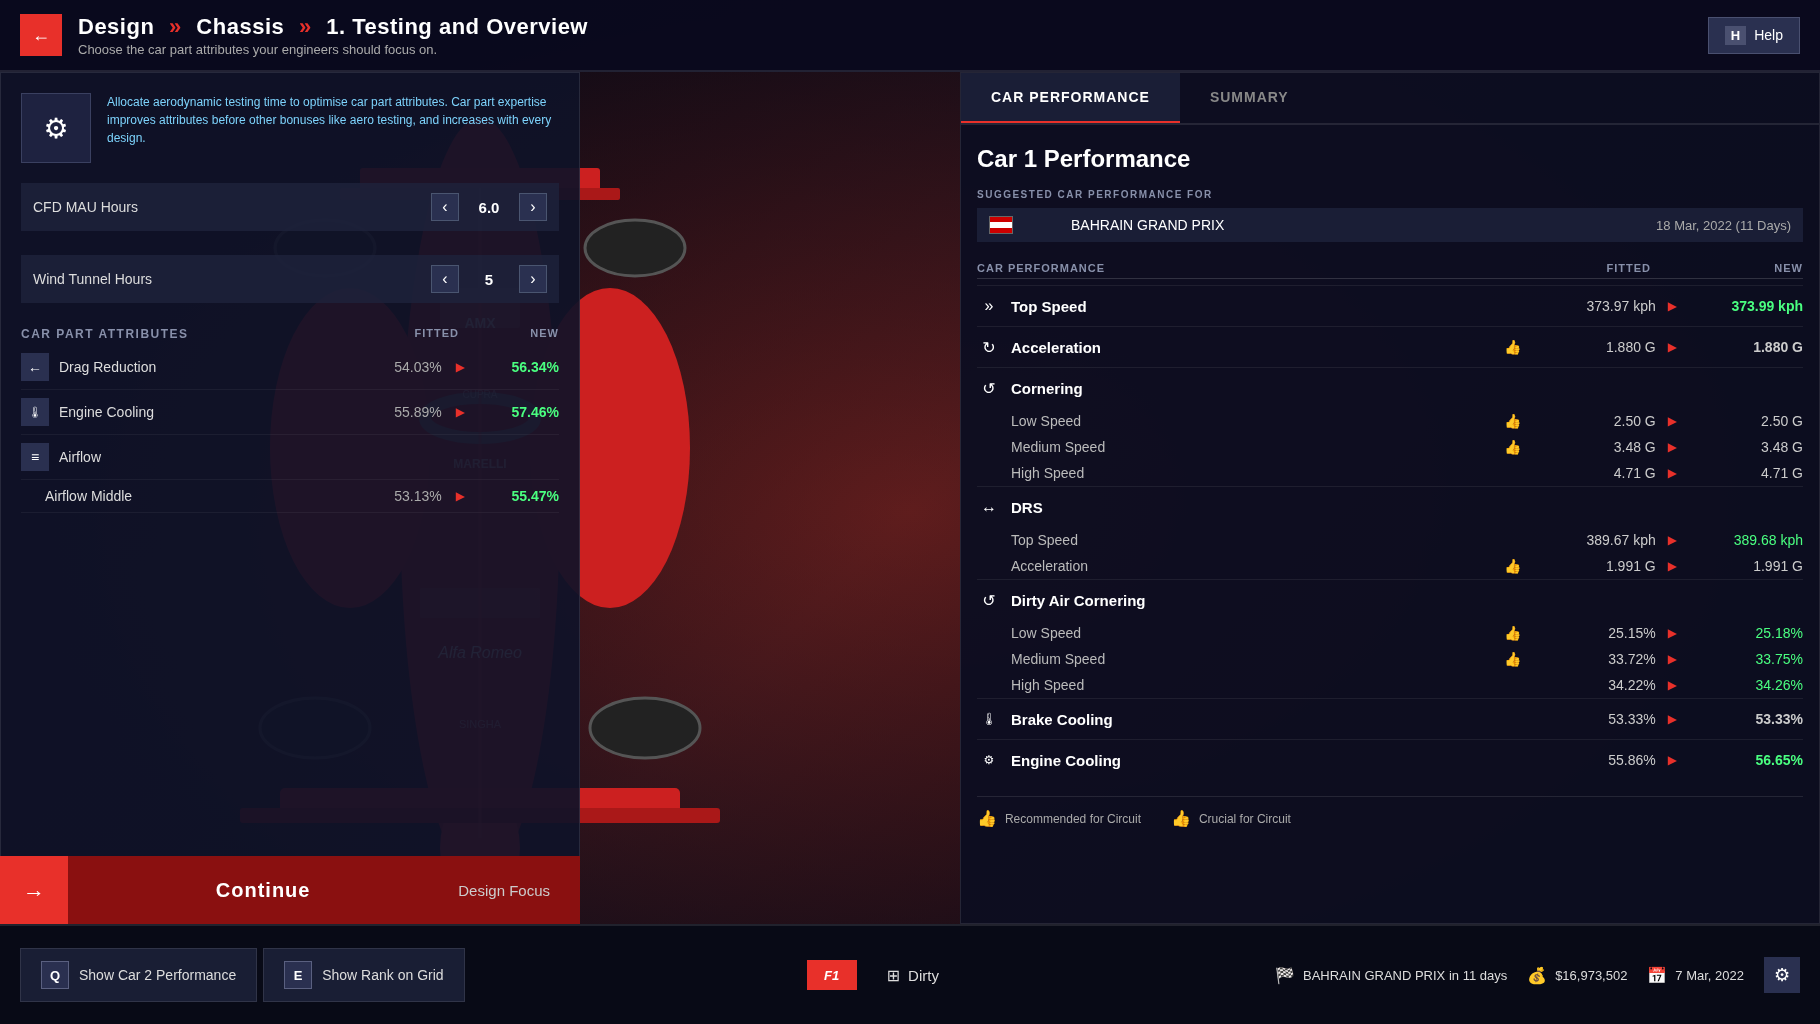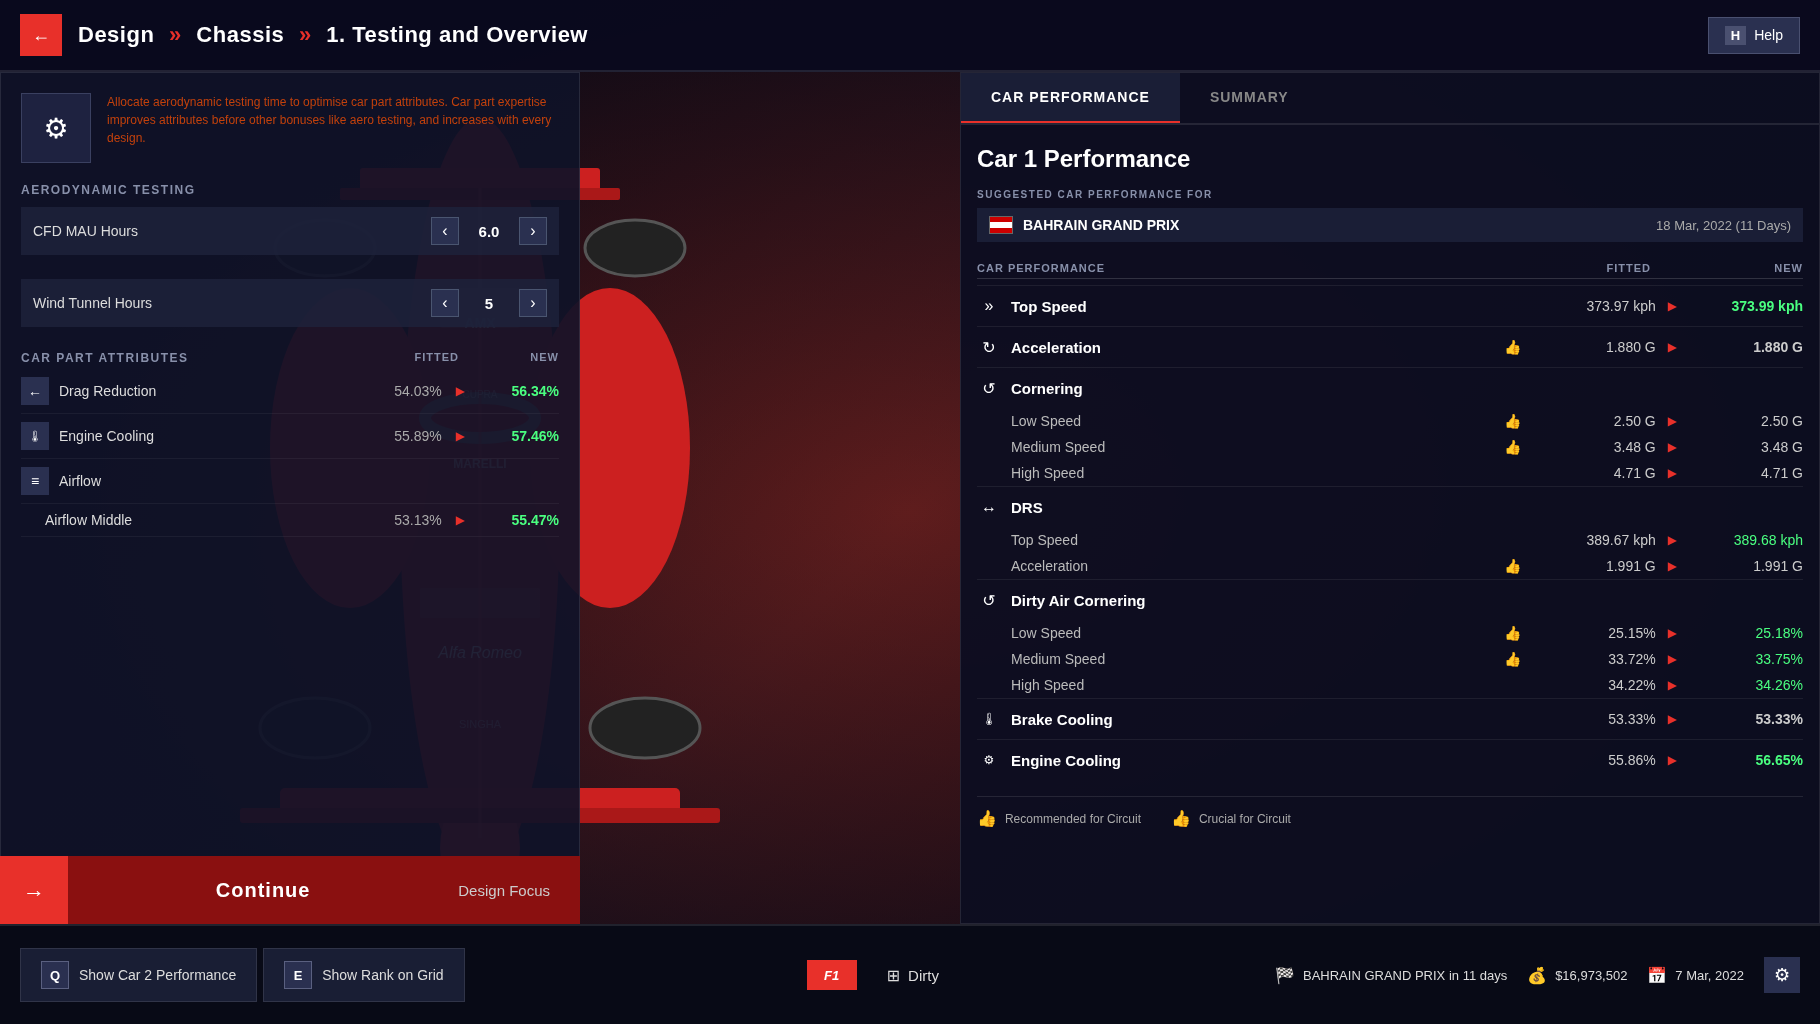--- a/index.html
+++ b/index.html
@@ -109,21 +109,21 @@
       flex-shrink: 0;
       font-size: 28px;
     }
     .chassis-title {
       font-size: 20px;
       font-weight: bold;
       margin-bottom: 8px;
     }
     .chassis-desc {
       font-size: 12px;
-      color: #c2410c;
+      color: #7dd3fc;
       line-height: 1.5;
     }
 
     .section-header {
       font-size: 12px;
       font-weight: bold;
       letter-spacing: 1.5px;
       color: #8890aa;
       margin: 16px 0 10px 0;
       text-transform: uppercase;
@@ -295,23 +295,24 @@
       gap: 10px;
     }
     .gp-flag {
       width: 24px; height: 18px;
       background: linear-gradient(180deg, #cc0000 33%, #fff 33%, #fff 66%, #cc0000 66%);
       border: 1px solid #666;
       flex-shrink: 0;
     }
     .gp-name {
       font-size: 14px;
-      font-weight: bold;
+      font-weight: normal;
       color: #fff;
       flex: 1;
+      margin-left: 48px;
     }
     .gp-date {
       font-size: 13px;
       color: #aaa;
     }
 
     .perf-section-row {
       display: flex;
       align-items: center;
       padding: 8px 0;
@@ -551,38 +552,38 @@
     <span style="font-size:18px;font-weight:bold;">←</span>
   </div>
   <div class="breadcrumb">
     <div class="breadcrumb-title">
       <span>Design</span>
       <span class="breadcrumb-sep">»</span>
       <span>Chassis</span>
       <span class="breadcrumb-sep">»</span>
       <span>1. Testing and Overview</span>
     </div>
+    <div class="breadcrumb-subtitle">Choose the car part attributes your engineers should focus on.</div>
   </div>
   <div class="help-btn">
     <span class="help-key">H</span>
     <span>Help</span>
   </div>
 </div>
 
 <div class="left-panel">
   <div class="chassis-header">
     <div class="chassis-icon">
       <span>⚙</span>
     </div>
     <div>
       <div class="chassis-desc">Allocate aerodynamic testing time to optimise car part attributes. Car part expertise improves attributes before other bonuses like aero testing, and increases with every design.</div>
     </div>
   </div>
 
-  <div class="section-header">AERODYNAMIC TESTING</div>
 
   <div class="spinner-row">
     <span class="spinner-label">CFD MAU Hours</span>
     <button class="spinner-btn">‹</button>
     <span class="spinner-value">6.0</span>
     <button class="spinner-btn">›</button>
   </div>
 
   <div class="spinner-row">
     <span class="spinner-label">Wind Tunnel Hours</span>

